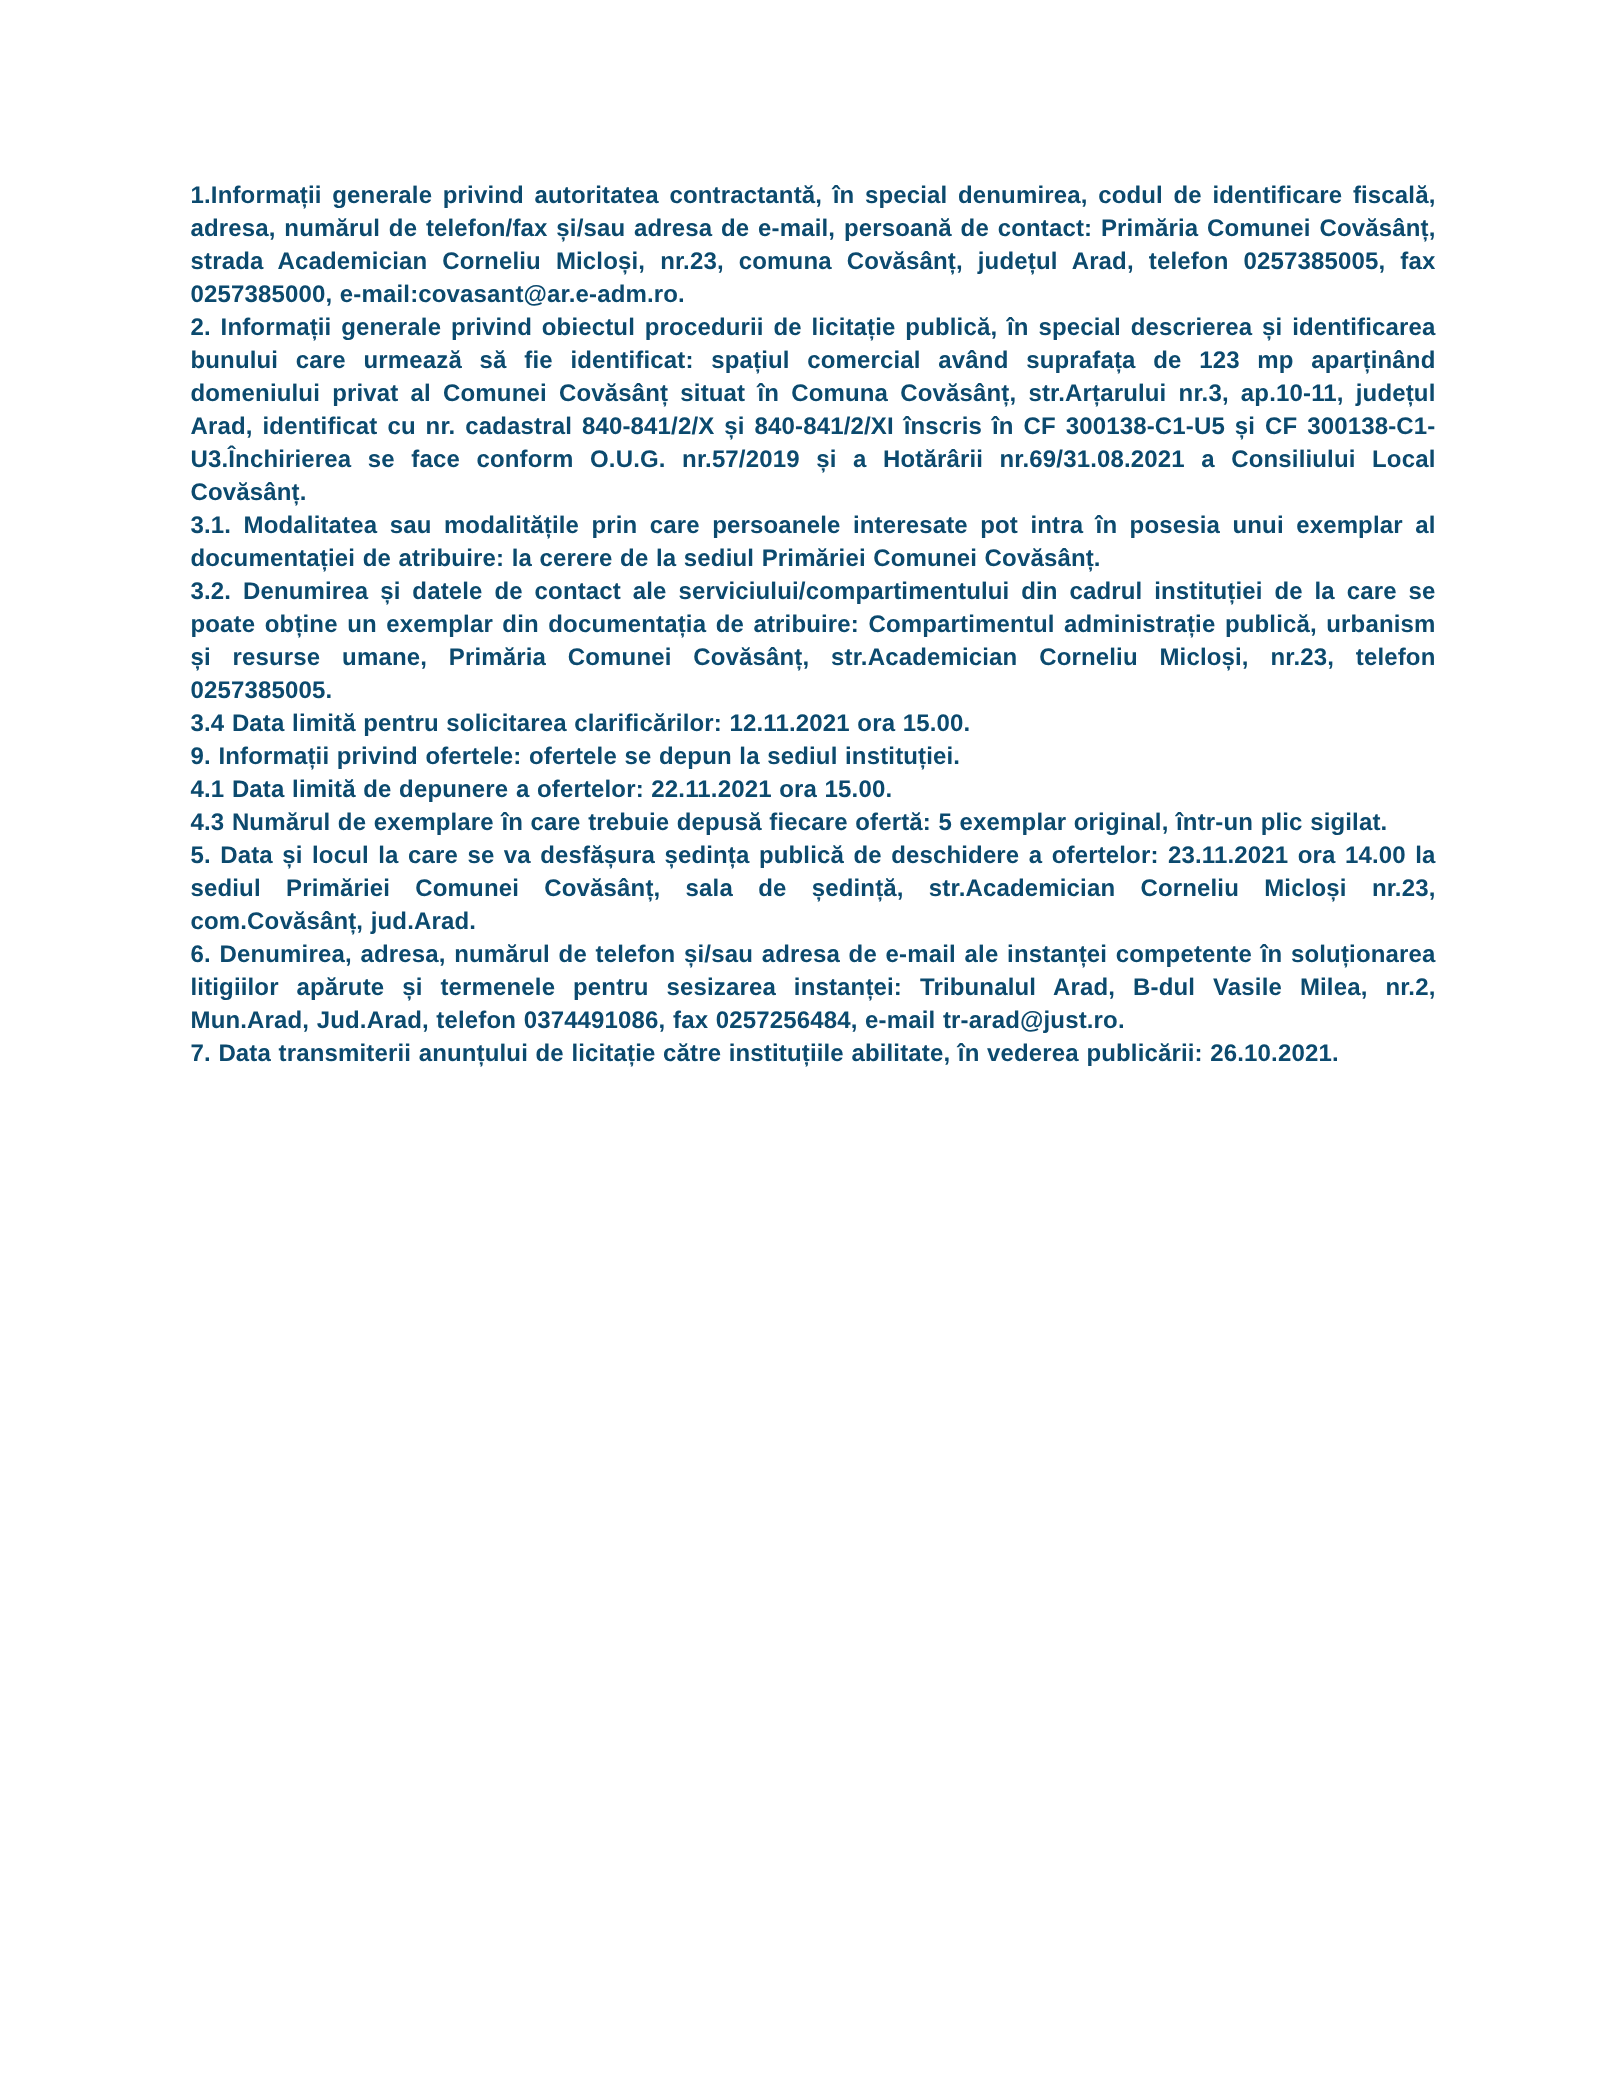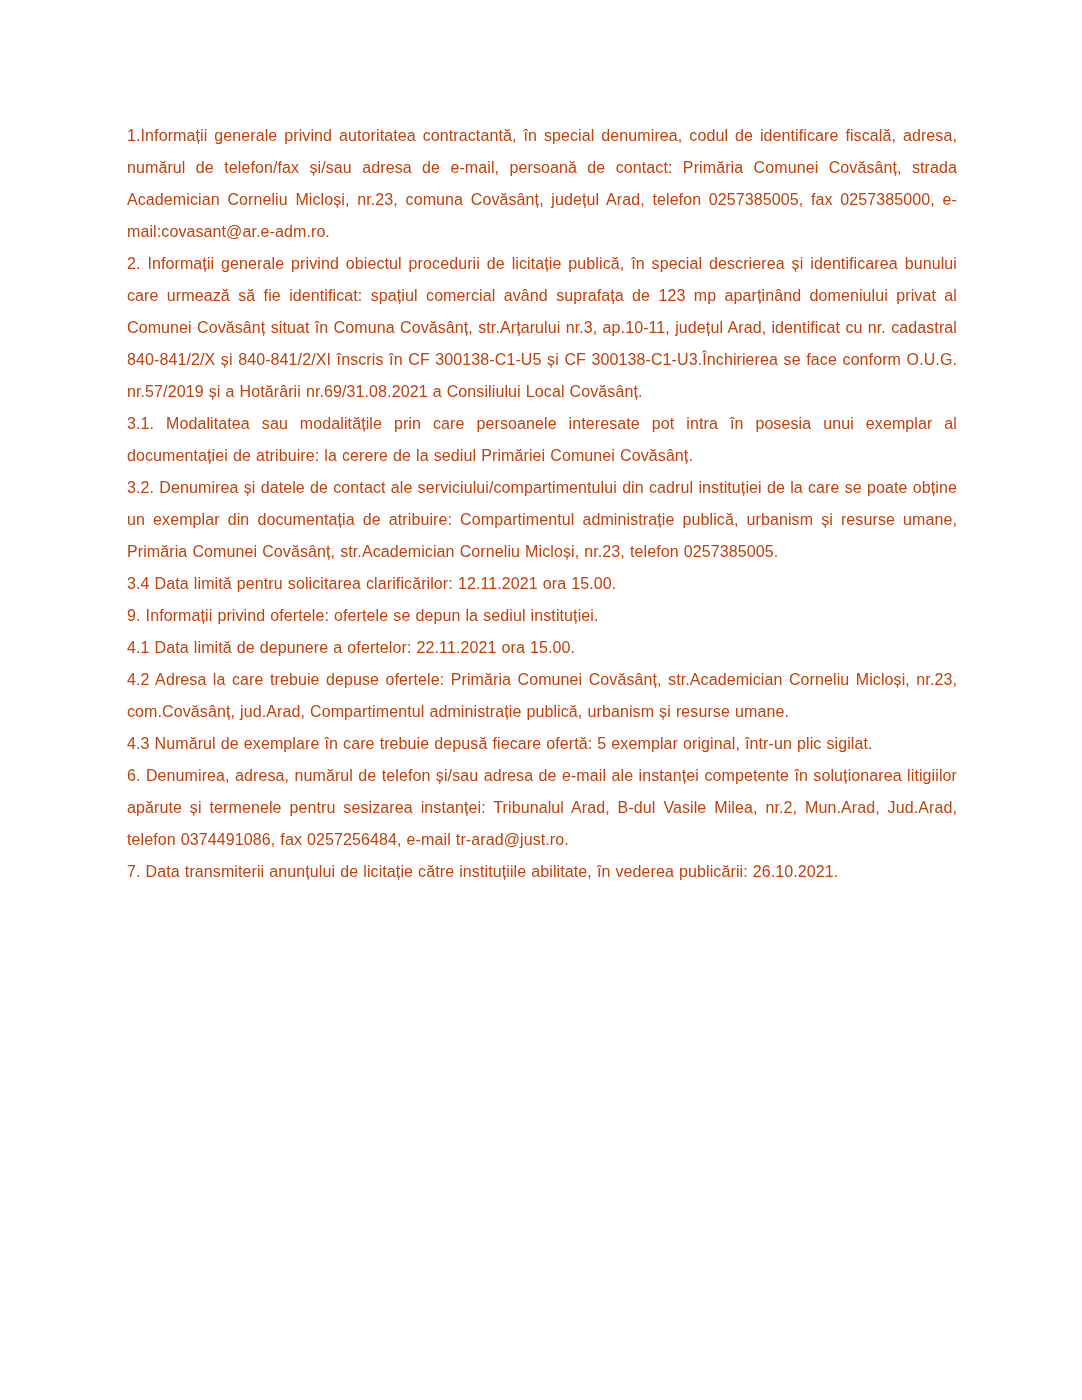--- a/index.html
+++ b/index.html
@@ -18,35 +18,36 @@
     position: absolute;
     top: 120px;
     left: 127px;
     width: 830px;
   }
   .document-page p {
     margin: 0;
     padding: 0;
     font-family: "Liberation Sans", sans-serif;
     font-size: 16px;
-    line-height: 32px;
-    color: #c2410c;
+    line-height: 22px;
+    color: #0c4a6e;
     text-align: justify;
     letter-spacing: 0.1px;
     word-spacing: 0.5px;
+    font-weight: bold;
   }
 </style>
 </head>
 <body>
 
 <div class="document-page">
   <p>1.Informații generale privind autoritatea contractantă, în special denumirea, codul de identificare fiscală, adresa, numărul de telefon/fax și/sau adresa de e-mail, persoană de contact: Primăria Comunei Covăsânț, strada Academician Corneliu Micloși, nr.23, comuna Covăsânț, județul Arad, telefon 0257385005, fax 0257385000, e-mail:covasant@ar.e-adm.ro.</p>
   <p>2. Informații generale privind obiectul procedurii de licitație publică, în special descrierea și identificarea bunului care urmează să fie identificat: spațiul comercial având suprafața de 123 mp aparținând domeniului privat al Comunei Covăsânț situat în Comuna Covăsânț, str.Arțarului nr.3, ap.10-11, județul Arad, identificat cu nr. cadastral 840-841/2/X și 840-841/2/XI înscris în CF 300138-C1-U5 și CF 300138-C1-U3.Închirierea se face conform O.U.G. nr.57/2019 și a Hotărârii nr.69/31.08.2021 a Consiliului Local Covăsânț.</p>
   <p>3.1. Modalitatea sau modalitățile prin care persoanele interesate pot intra în posesia unui exemplar al documentației de atribuire: la cerere de la sediul Primăriei  Comunei Covăsânț.</p>
   <p>3.2. Denumirea și datele de contact ale serviciului/compartimentului din cadrul instituției de la care se poate obține un exemplar din documentația de atribuire: Compartimentul administrație publică, urbanism și resurse umane, Primăria Comunei Covăsânț, str.Academician Corneliu Micloși, nr.23, telefon 0257385005.</p>
   <p>3.4 Data limită pentru solicitarea clarificărilor: 12.11.2021 ora 15.00.</p>
   <p>9. Informații privind ofertele: ofertele se depun la sediul instituției.</p>
   <p>4.1 Data limită de depunere a ofertelor: 22.11.2021 ora 15.00.</p>
-  <p>4.2 Adresa la care trebuie depuse ofertele: Primăria Comunei Covăsânț, str.Academician Corneliu Micloși, nr.23, com.Covăsânț, jud.Arad, Compartimentul administrație publică, urbanism și resurse umane.</p>
   <p>4.3 Numărul de exemplare în care trebuie depusă fiecare ofertă: 5 exemplar original, într-un plic sigilat.</p>
+  <p>5. Data și locul la care se va desfășura ședința publică de deschidere a ofertelor:  23.11.2021 ora 14.00 la sediul Primăriei Comunei Covăsânț, sala de ședință, str.Academician Corneliu Micloși nr.23, com.Covăsânț, jud.Arad.</p>
   <p>6. Denumirea, adresa, numărul de telefon și/sau adresa de e-mail ale instanței competente în soluționarea litigiilor apărute și termenele pentru sesizarea instanței: Tribunalul Arad, B-dul Vasile Milea, nr.2, Mun.Arad, Jud.Arad, telefon 0374491086, fax 0257256484, e-mail tr-arad@just.ro.</p>
   <p>7. Data transmiterii anunțului de licitație către instituțiile abilitate, în vederea publicării: 26.10.2021.</p>
 </div>
 
 </body></html>

